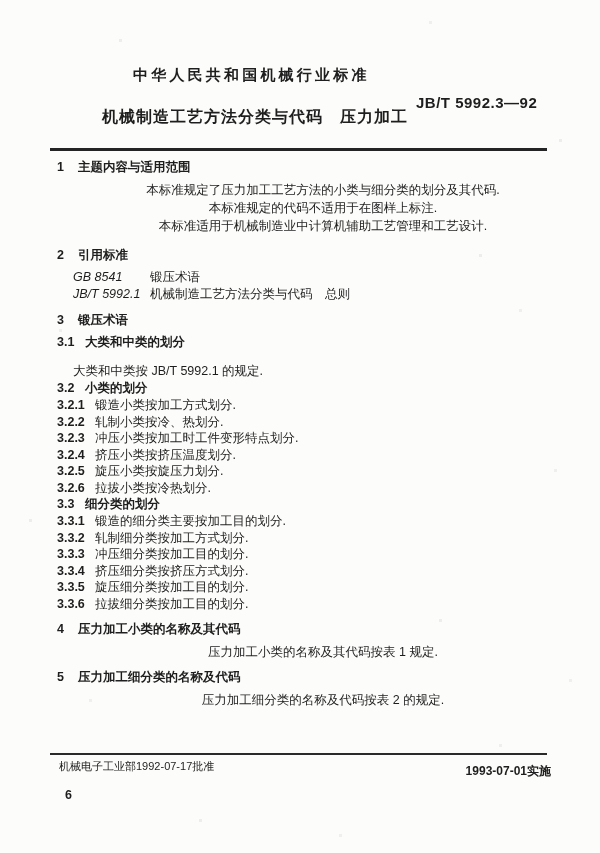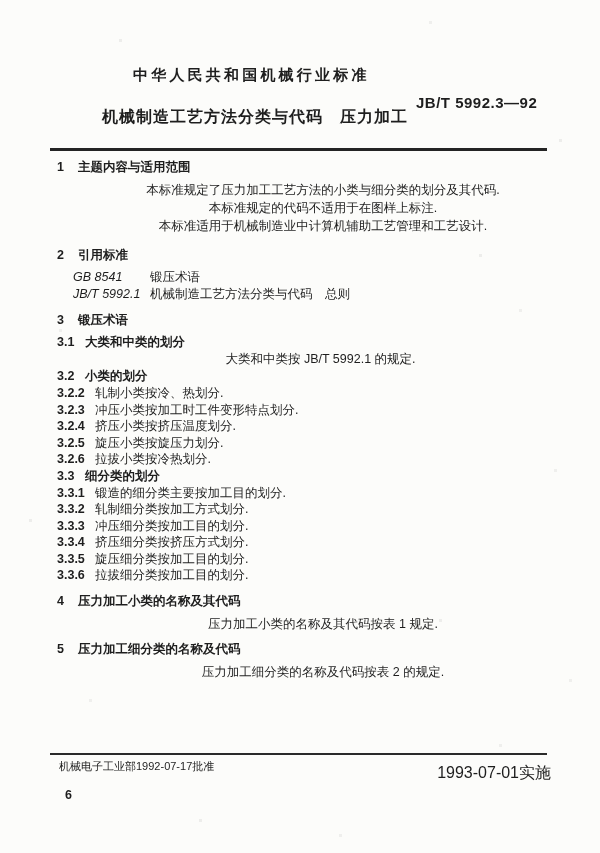--- a/index.html
+++ b/index.html
@@ -42,34 +42,34 @@
     position:absolute; top:159px; left:57px; right:38px;
     font-size:12.5px; line-height:17px;
   }
   .sec { display:flex; font-weight:bold; }
   .sec .num { width:21px; flex:none; }
   .sub { display:flex; font-weight:bold; }
   .sub .num { width:28px; flex:none; }
   .item { display:flex; line-height:16.5px; }
   .item .num { width:38px; flex:none; font-weight:bold; }
   .para { margin:1px 0 1px 21px;text-align:center; }
-  .para-sub { margin:0 0 0 16px;text-align:center; }
+  .para-sub { margin:12px 0 0 16px; }
   .ref { display:flex; margin-left:16px; }
   .ref .code { width:77px; flex:none;font-style:italic; }
   .mt5 { margin-top:5px; } .mt6 { margin-top:6px; } .mt8 { margin-top:8px; }
   .mt9 { margin-top:9px; } .mt12 { margin-top:12px; }
 
   .rule-bottom { position:absolute; top:753px; left:50px; width:497px; height:2px; background:#2a2a2a; }
   .foot-approval {
     position:absolute; top:759px; left:59px;
     font-size:11px; font-weight:normal; white-space:nowrap;
   }
   .foot-impl {
     position:absolute; top:763px; right:55px;
-    font-size:16px; font-weight:normal; white-space:nowrap;
+    font-size:12px; font-weight:bold; white-space:nowrap;
   }
   .page-num {
     position:absolute; top:788px; left:65px;
     font-size:12.5px; font-weight:bold;
   }
 </style>
 </head>
 <body>
 
 <div class="page">
@@ -110,20 +110,24 @@
 
     <div class="sub mt5">
       <span class="num">3.1</span>
       <span>大类和中类的划分</span>
     </div>
     <div class="para-sub">大类和中类按 JB/T 5992.1 的规定.</div>
 
     <div class="sub">
       <span class="num">3.2</span>
       <span>小类的划分</span>
+    </div>
+    <div class="item">
+      <span class="num">3.2.1</span>
+      <span>锻造小类按加工方式划分.</span>
     </div>
     <div class="item">
       <span class="num">3.2.2</span>
       <span>轧制小类按冷、热划分.</span>
     </div>
     <div class="item">
       <span class="num">3.2.3</span>
       <span>冲压小类按加工时工件变形特点划分.</span>
     </div>
     <div class="item">

